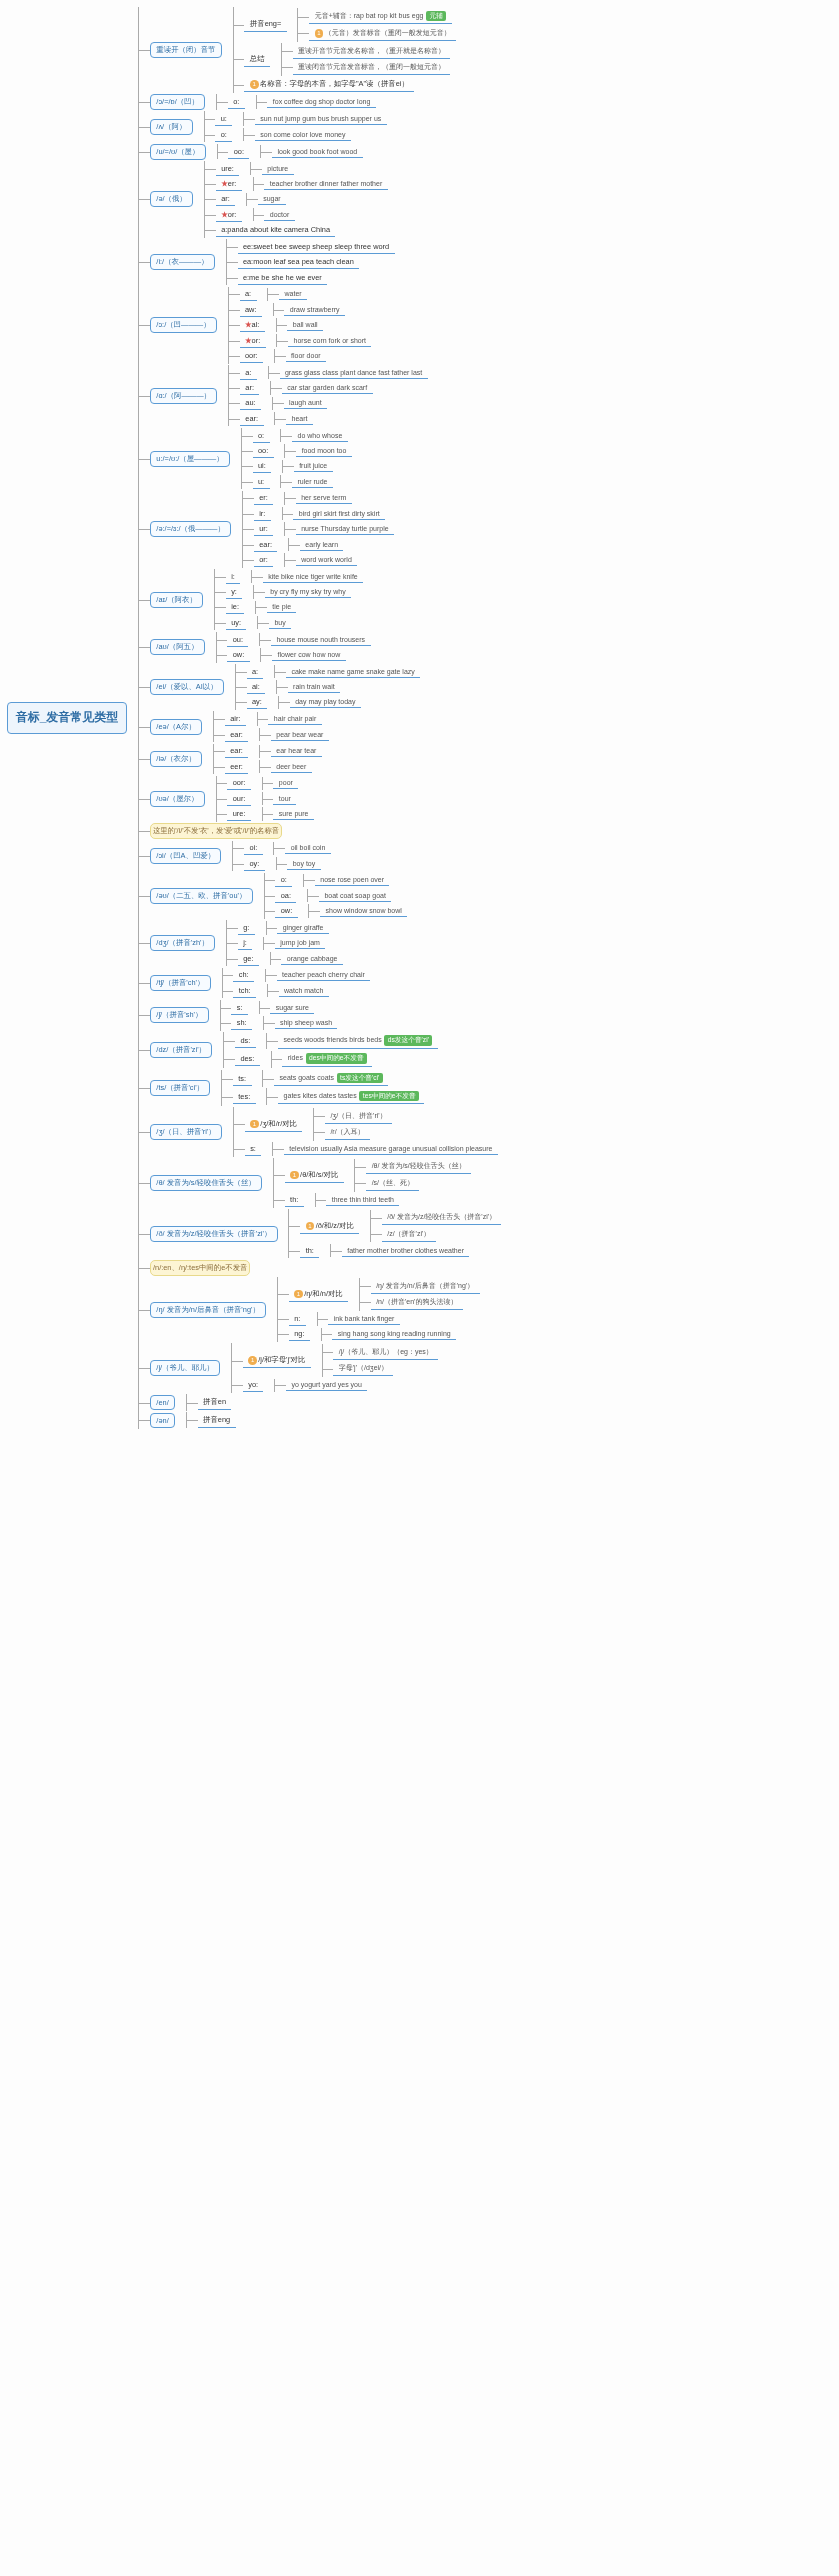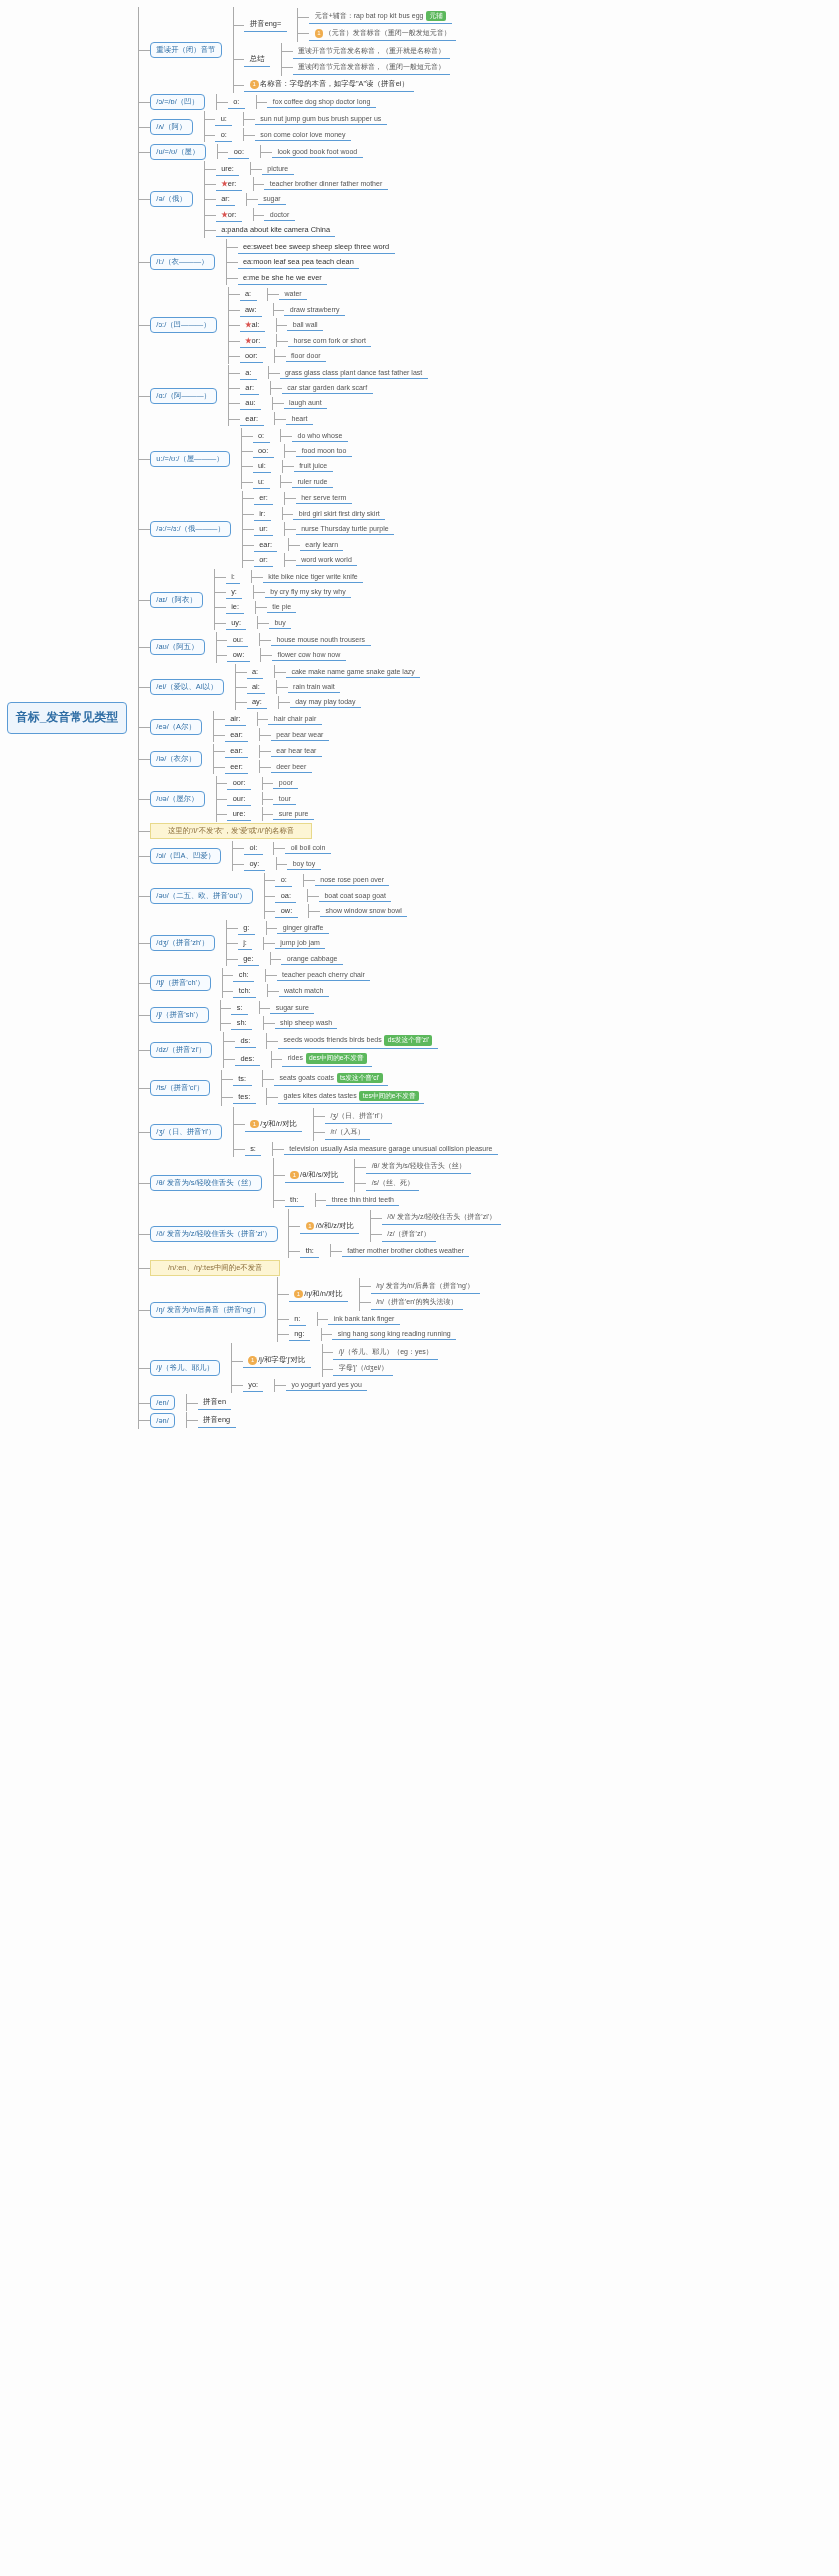--- a/index.html
+++ b/index.html
@@ -10,21 +10,21 @@
 .children>.branch{position:relative}
 .children>.branch::before{content:"";position:absolute;left:0;top:50%;width:10.8px;height:0.7px;background:#aaa}
 .node{display:inline-block;padding:2px 5.4px;white-space:nowrap;margin-left:10.8px}
 .l1{border:1px solid #5b9bd5;border-radius:4px;color:#2e6da4;background:#f7fbff}
 .l2{border-bottom:1px solid #5b9bd5;color:#333}
 .l3{border-bottom:0.7px solid #5b9bd5;color:#555;font-size:7px}
 .tag{display:inline-block;padding:0.7px 3.4px;border-radius:2px;color:#fff;font-size:6.7px;margin-left:2.7px}
 .tag-g{background:#5cb85c}
 .num{display:inline-block;width:8.7px;height:8.7px;line-height:8.7px;text-align:center;border-radius:50%;background:#f0ad4e;color:#fff;font-size:6px;margin-right:1.3px}
 .star{color:#d9534f;font-weight:bold}
-.callout{background:#fdf5d4;border:0.7px solid #e8d98b;border-radius:0;padding:2px 17px;color:#8a6d3b;font-size:7.4px;margin-left:10.8px;white-space:nowrap}
+.callout{background:#fdf5d4;border:0.7px solid #e8d98b;border-radius:5px;padding:2px 2px;color:#8a6d3b;font-size:7.4px;margin-left:10.8px;white-space:nowrap}
 </style>
 </head>
 <body>
 
 <div class="mindmap">
  <div class="root">音标_发音常见类型</div>
  <div class="children">
 
   <div class="branch">
         <div class="node l1">重读开（闭）音节</div>

